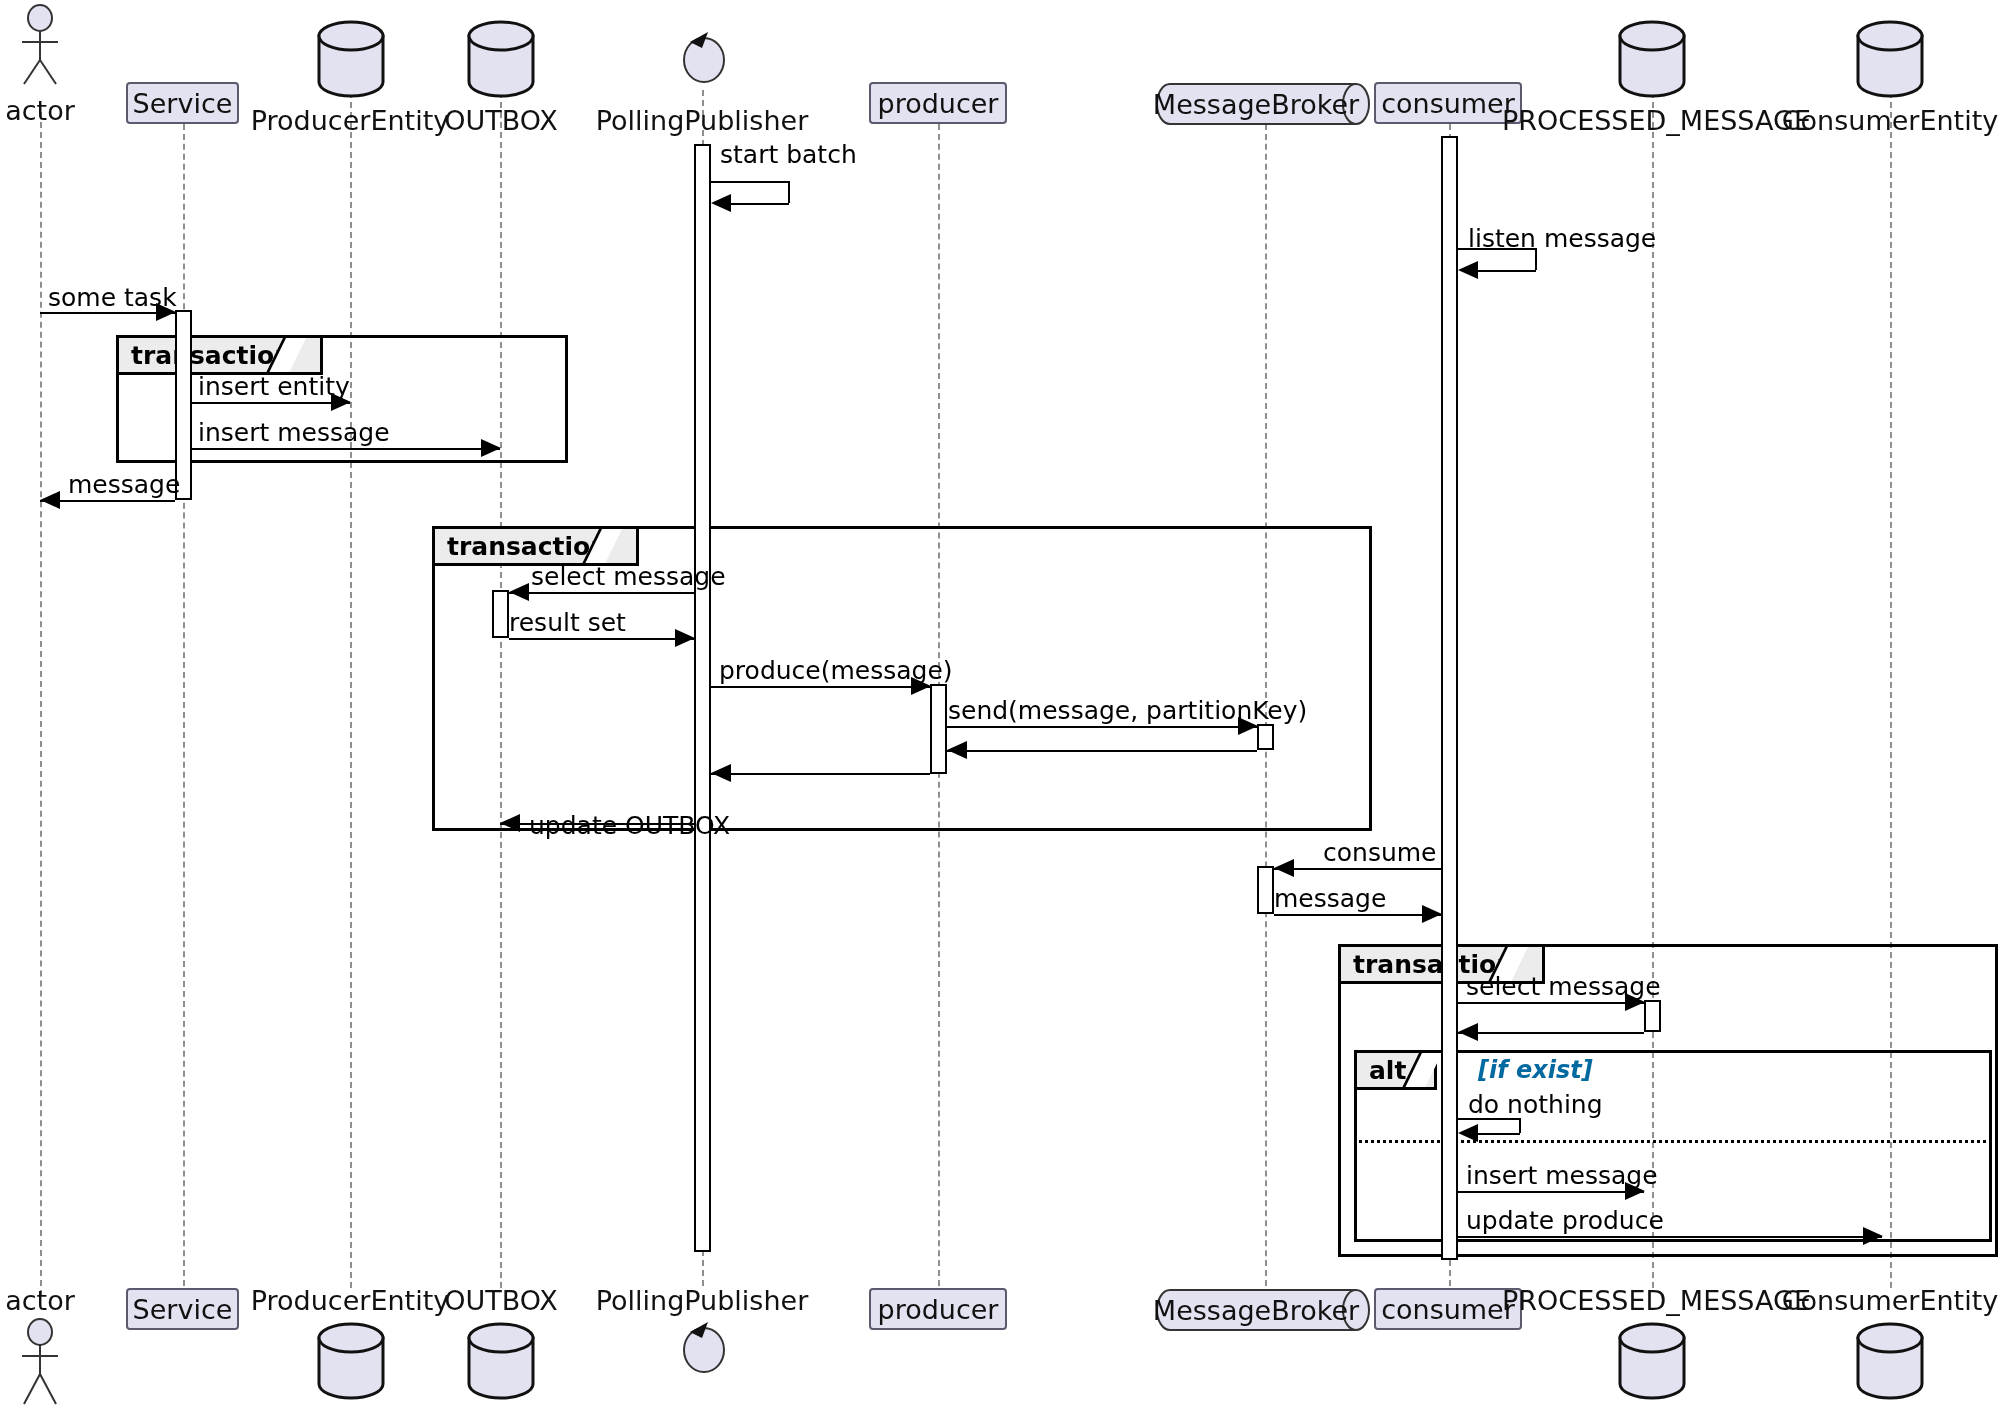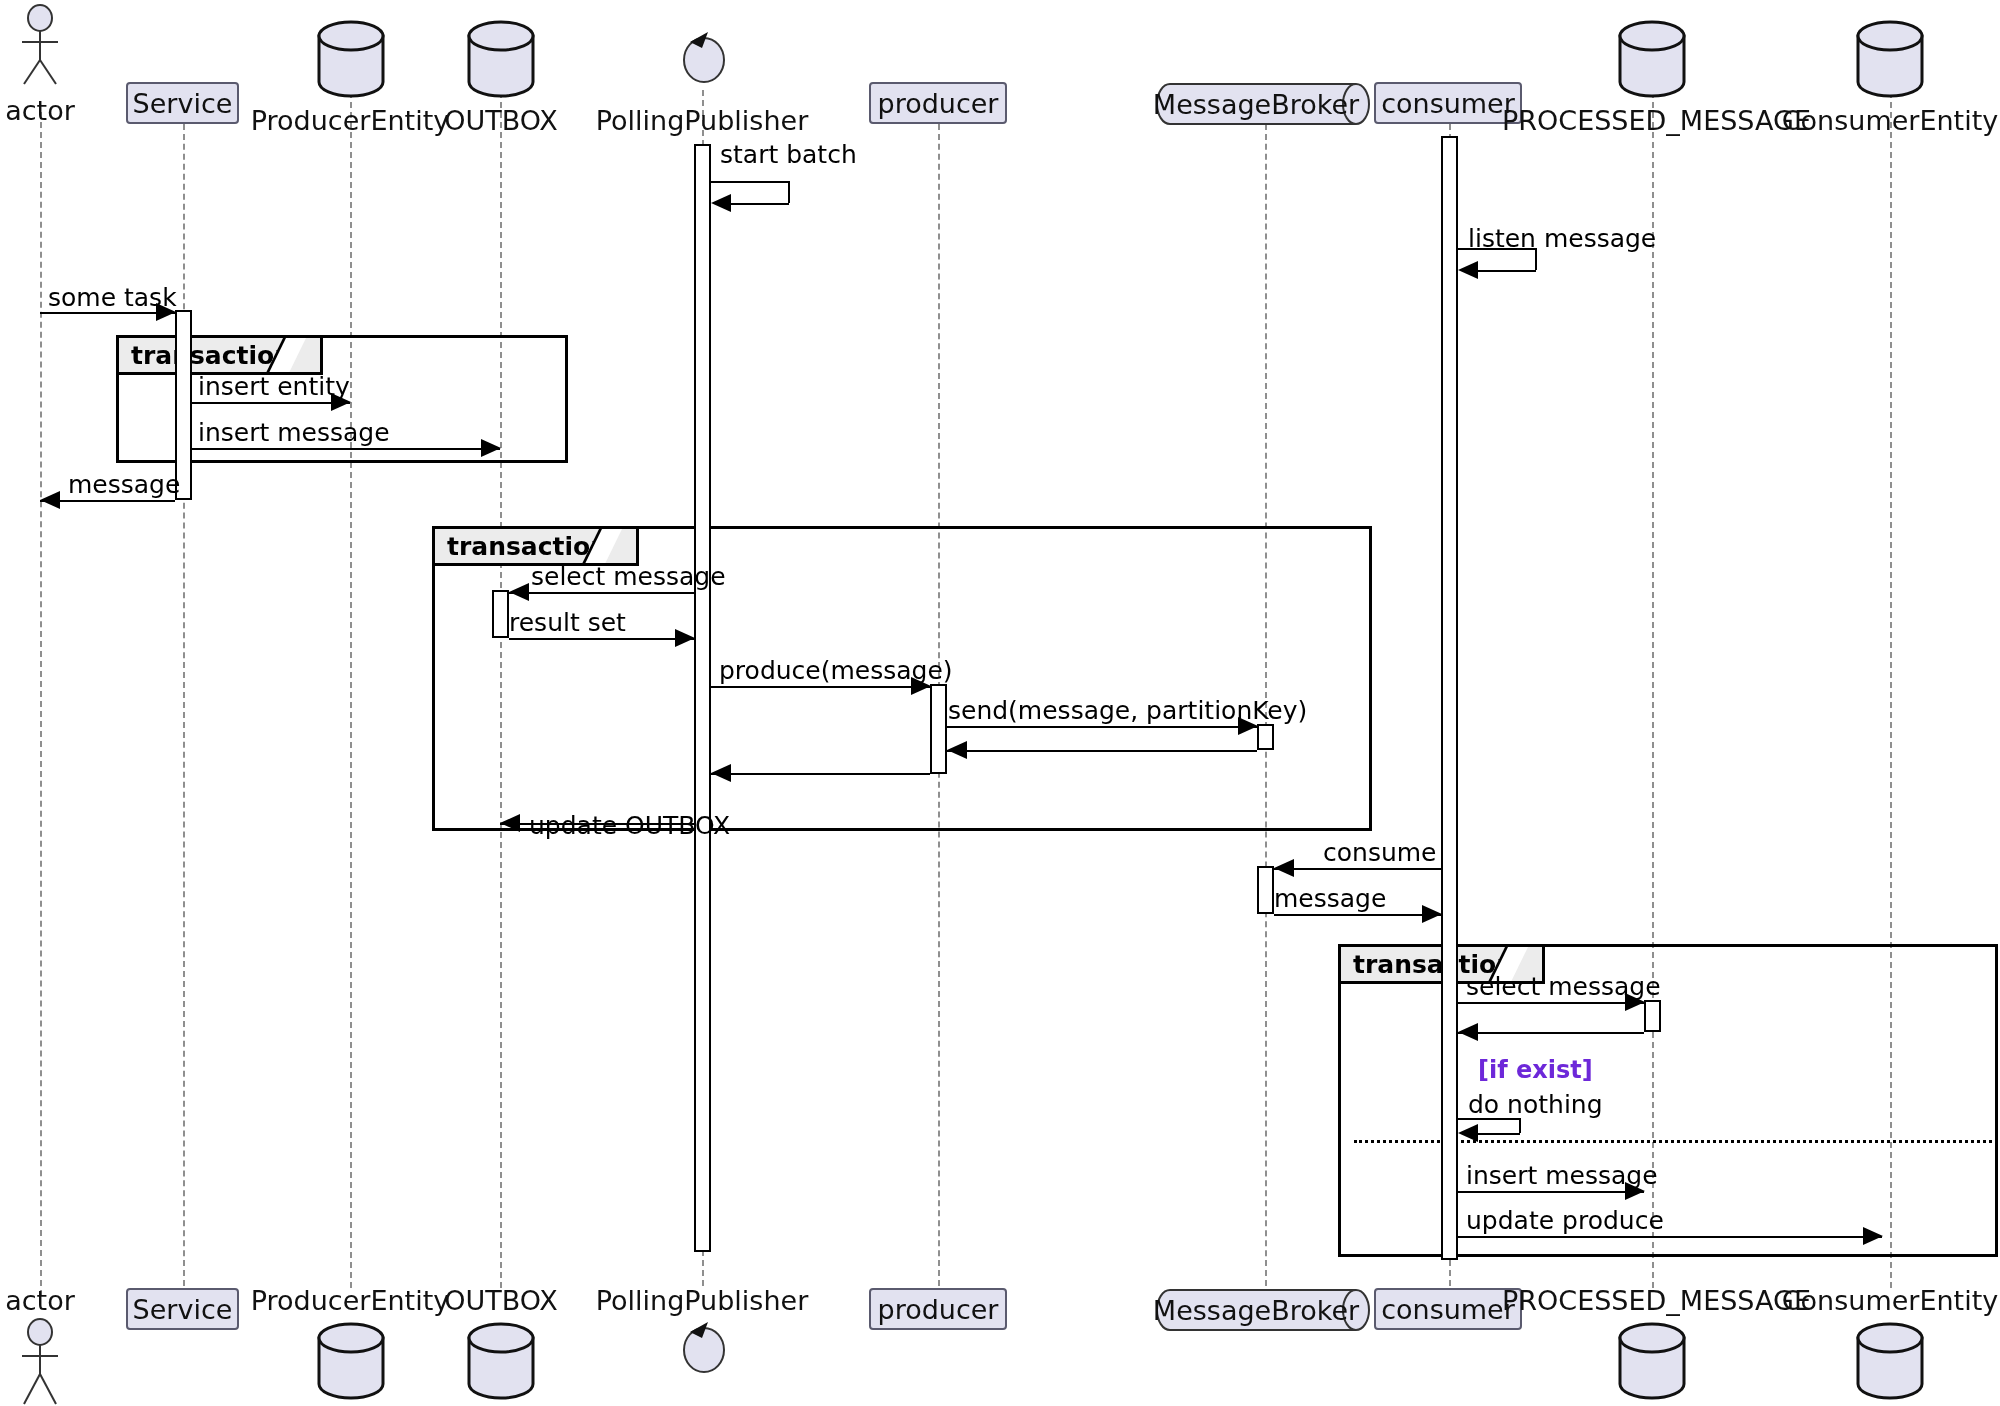--- a/index.html
+++ b/index.html
@@ -49,21 +49,21 @@
     background:#ECECEC;border-right:3px solid #000;border-bottom:3px solid #000;
     display:flex;align-items:center;
     padding:0 28px 0 12px;
     font-size:25px;font-weight:bold;color:#000;white-space:nowrap;
   }
   .frag-tab-corner{
     position:absolute;top:0;width:20px;height:34px;background:#fff;
     border-left:3px solid #000;
     transform:skewX(-26deg);transform-origin:top left;
   }
-  .frag-guard{position:absolute;font-size:24px;font-weight:bold;color:#6d28d9;white-space:nowrap;}
+  .frag-guard{position:absolute;font-size:24px;font-weight:bold;color:#0369a1;white-space:nowrap;font-style:italic;}
   .frag-div{position:absolute;height:0;border-top:3px dotted #000;}
 </style>
 </head>
 <body>
 
 <div id="canvas">
 
   <div class="lifeline" style="left:40px;top:112px;height:1184px;"></div>
   <div class="lifeline" style="left:183px;top:104px;height:1192px;"></div>
   <div class="lifeline" style="left:350px;top:92px;height:1196px;"></div>
@@ -235,20 +235,26 @@
     <div class="frag-tab-corner" style="left:164px;"></div>
   </div>
 
   <div class="frag" style="left:1338px;top:944px;width:660px;height:313px;">
     <div class="frag-tab">
         <span>transaction</span>
       </div>
     <div class="frag-tab-corner" style="left:164px;"></div>
   </div>
 
+  <div class="frag" style="left:1354px;top:1050px;width:638px;height:192px;">
+    <div class="frag-tab">
+        <span>alt</span>
+      </div>
+    <div class="frag-tab-corner" style="left:62px;"></div>
+  </div>
   <div class="frag-guard" style="left:1478px;top:1056px;">[if exist]</div>
   <div class="frag-div" style="left:1354px;top:1140px;width:638px;"></div>
 
   <div class="act" style="left:694px;top:144px;width:17px;height:1108px;"></div>
 
   <div class="act" style="left:1441px;top:136px;width:17px;height:1124px;"></div>
 
   <div class="act" style="left:175px;top:310px;width:17px;height:190px;"></div>
 
   <div class="act" style="left:492px;top:590px;width:17px;height:48px;"></div>

